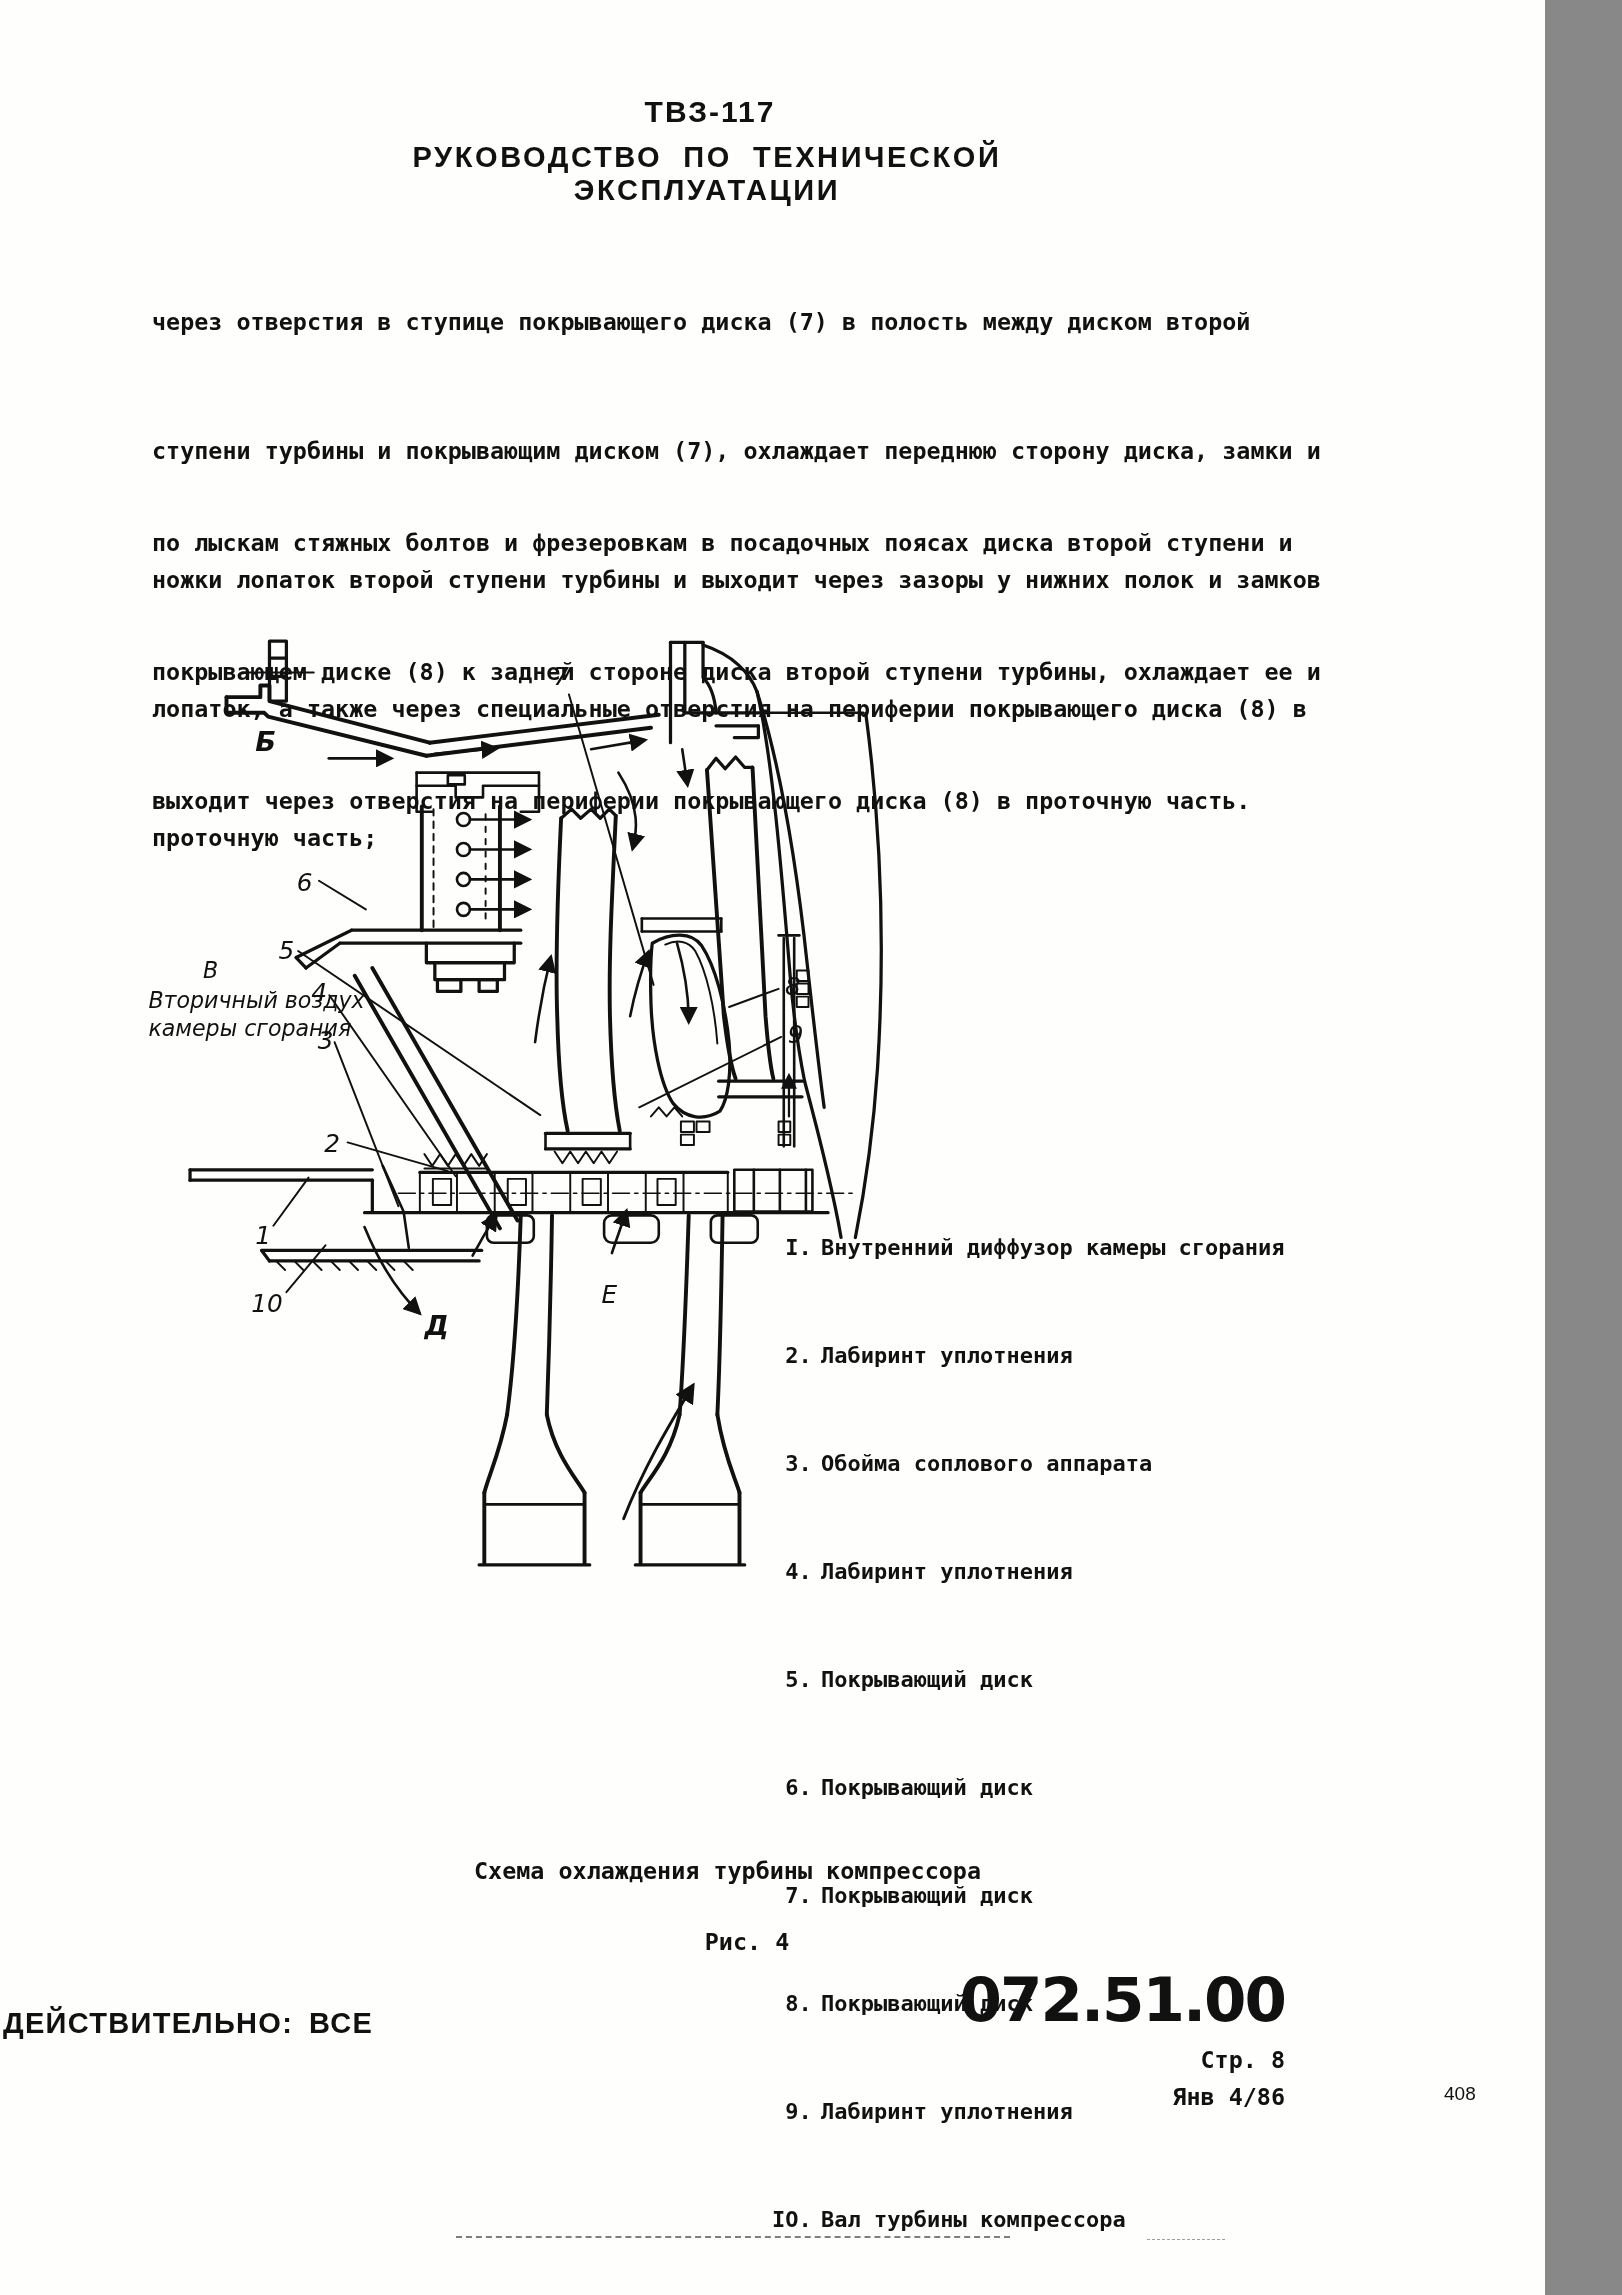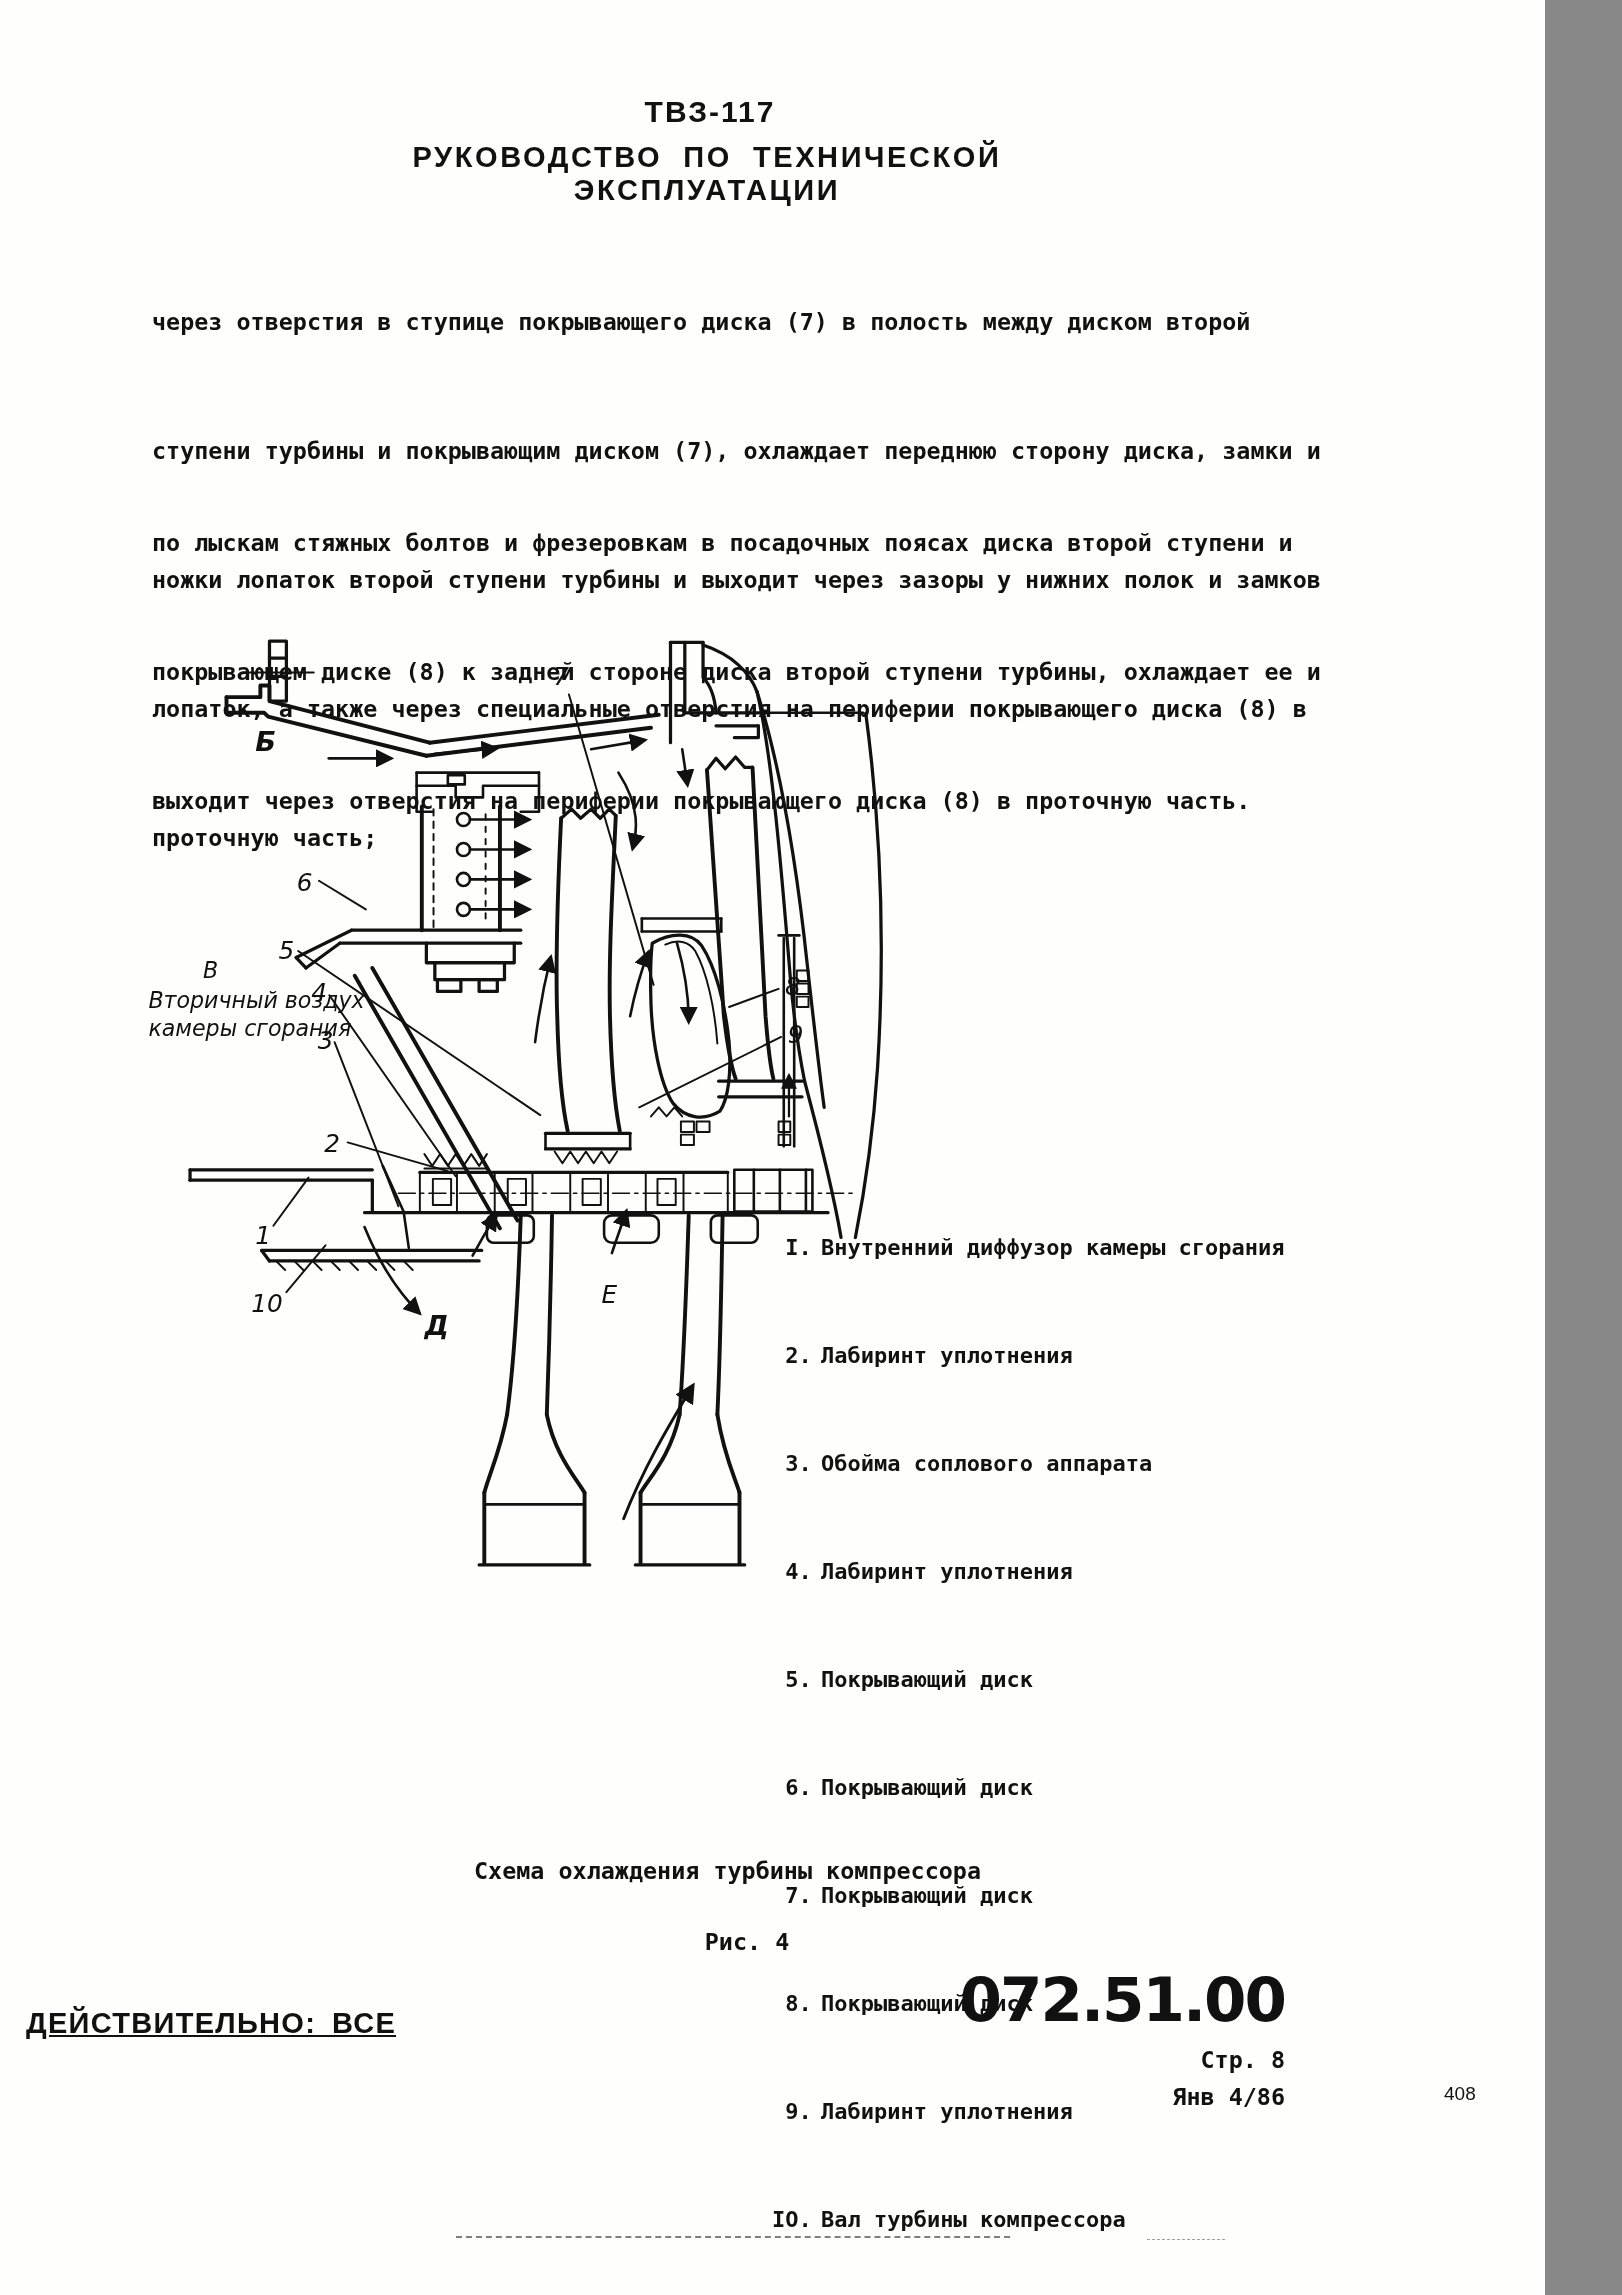--- a/index.html
+++ b/index.html
@@ -19,22 +19,22 @@
   .para2{top:436px;}
   
   .legend{left:772px;top:1158px;font-size:22px;font-weight:bold;line-height:36px;white-space:pre;}
   .legend .row{display:block;}
   .legend .num{display:inline-block;width:3ch;text-align:right;}
   .legend .lab{margin-left:0.7ch;}
   
   .caption{left:474px;top:1857px;width:521px;text-align:left;font-size:23.4px;font-weight:bold;}
   .figno{left:669px;top:1915px;width:156px;text-align:center;font-size:23.4px;font-weight:bold;margin-top:13px;}
   
-  .effectivity{left:26px;top:2007px;font-family:"Liberation Sans",sans-serif;
-    font-size:29px;font-weight:bold;letter-spacing:1.3px;word-spacing:6.5px;text-decoration:underline;}
+  .effectivity{left:3px;top:2007px;font-family:"Liberation Sans",sans-serif;
+    font-size:29px;font-weight:bold;letter-spacing:1.3px;word-spacing:6.5px;}
   .ata{right:260px;top:1964px;font-family:"DejaVu Sans",sans-serif;
     font-size:61px;font-weight:bold;letter-spacing:-2px;text-align:center;}
   .pageno{right:260px;top:2046px;font-size:23.4px;font-weight:bold;}
   .date{right:260px;top:2083px;font-size:23.4px;font-weight:bold;}
   .sheetno{left:1444px;top:2083px;font-family:"Liberation Sans",sans-serif;font-size:19px;}
   .edgeno{left:1579px;top:2081px;font-size:19.5px;font-weight:bold;color:#222;}
   
   .mark-dash{left:1558px;top:68px;width:26px;height:3.9px;background:#1a1a1a;}
   .mark-diamond{left:1551px;top:138px;width:11px;height:11px;background:#111;transform:rotate(45deg);}
   .mark-dot{left:1571px;top:215px;width:3.9px;height:3.9px;background:#333;border-radius:50%;}

